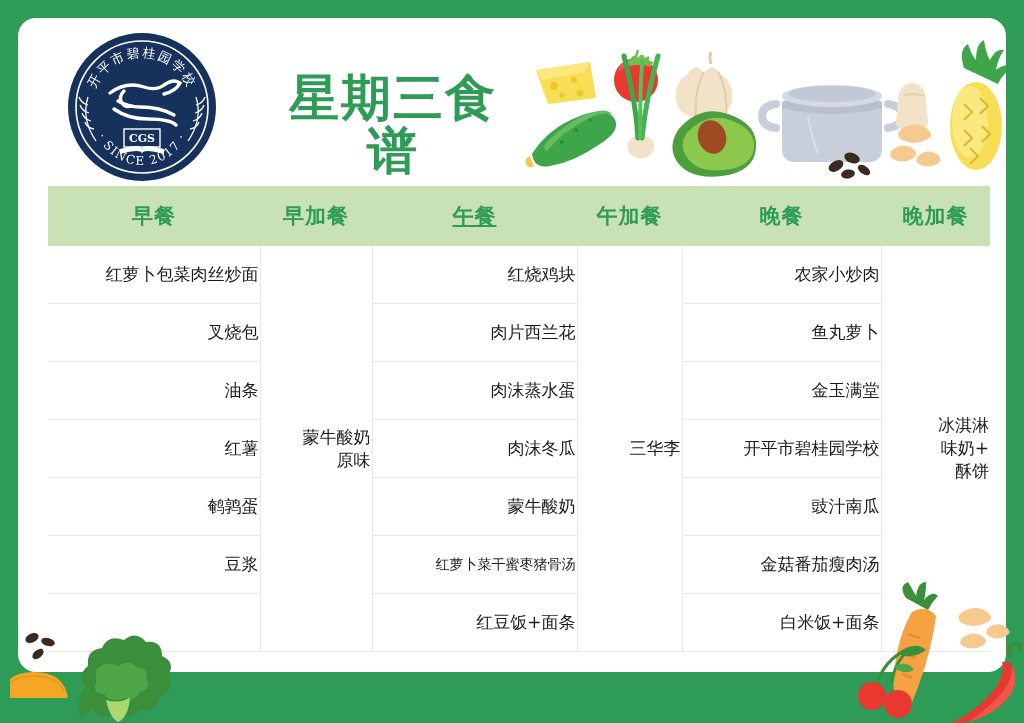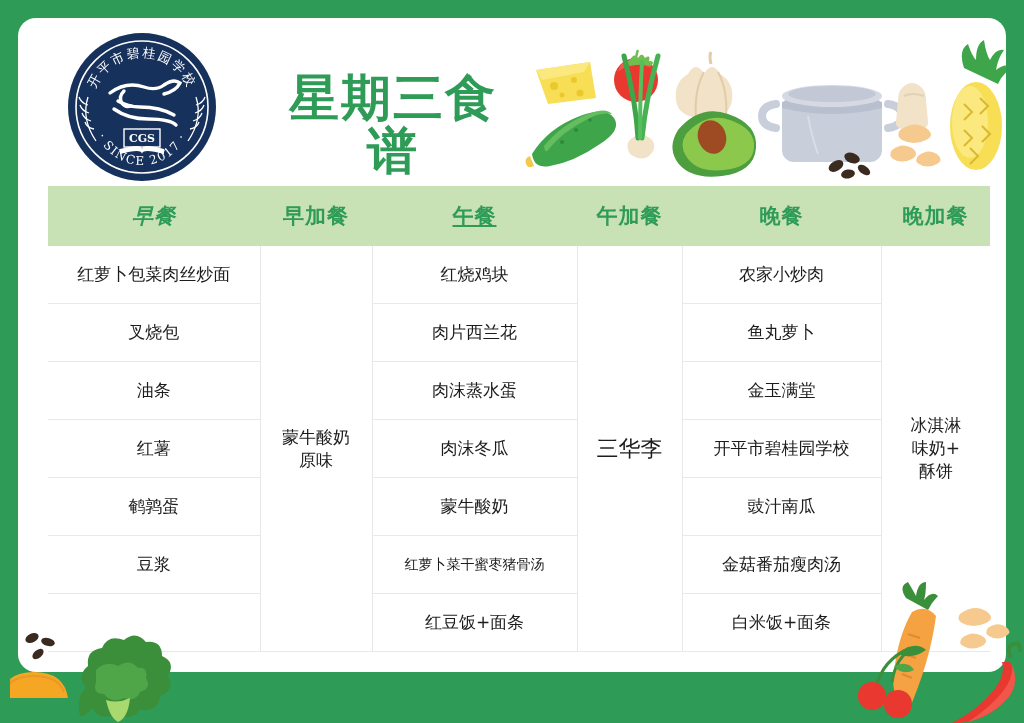--- a/index.html
+++ b/index.html
@@ -57,33 +57,33 @@
     font-size:21px;
     font-weight:bold;
     height:58px;
     border:none;
     letter-spacing:1px;
     font-family:"DejaVu Sans","Liberation Sans",sans-serif;
   }
   .menu-table td{
     border:1px solid #E8E8E8;
     border-top:none;
-    text-align:center;
+    text-align:right;
     vertical-align:middle;
     font-size:17px;
     color:#1c1c1c;
     height:55px;
     background:transparent;
     font-family:"DejaVu Sans","Liberation Sans",sans-serif;
   }
   .menu-table td.nb-left{border-left:none;}
   .menu-table td.nb-right{border-right:none;margin-top:44px;}
   td.small{font-size:14px;}
   td.empty{}
-  .col-a{width:210px;font-style:italic;}
+  .col-a{width:210px;}
   .col-b{width:110px;}
   .col-c{width:203px;text-decoration:underline;}
   .col-d{width:103px;margin-top:16px;}
   .col-e{width:197px;}
   .col-f{width:107px;}
 
   
   .deco{position:absolute;pointer-events:none;}
   .deco-bl{left:10px;top:580px;width:230px;height:143px;}
   .deco-br{left:850px;top:572px;width:174px;height:151px;}
@@ -250,21 +250,21 @@
       <tbody>
         <tr>
           <td class="nb-left">红萝卜包菜肉丝炒面</td>
           <td rowspan="7">
             <div class="merged">
               <div>蒙牛酸奶</div>
               <div>原味</div>
             </div>
           </td>
           <td>红烧鸡块</td>
-          <td rowspan="7" style="font-size:22px;">三华李</td>
+          <td rowspan="7" style="font-size:17px;">三华李</td>
           <td>农家小炒肉</td>
           <td rowspan="7" class="nb-right">
             <div class="merged">
               <div>冰淇淋</div>
               <div>味奶+</div>
               <div>酥饼</div>
             </div>
           </td>
         </tr>
         <tr>

